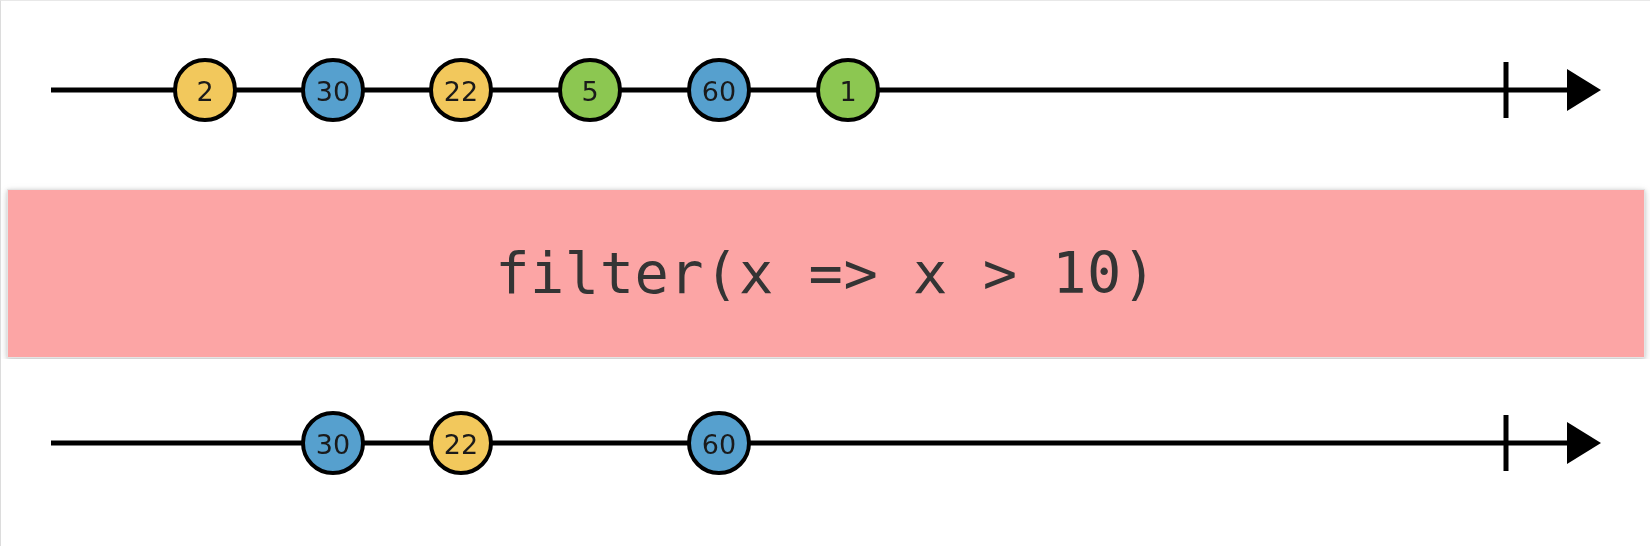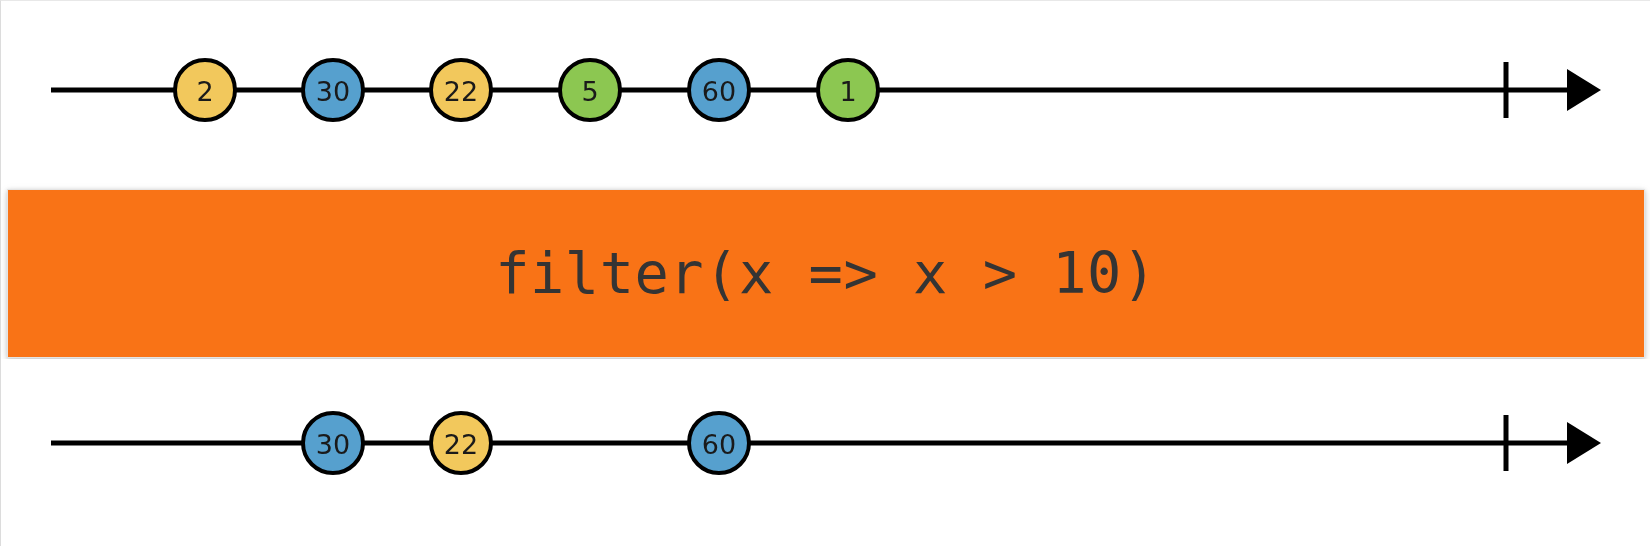--- a/index.html
+++ b/index.html
@@ -43,21 +43,21 @@
     display: block;
   }
 
   
   #operator-panel {
     position: absolute;
     left: 6px;
     top: 188px;
     width: 1638px;
     height: 169px;
-    background: #f97316;
+    background: #fca5a5;
     border: 1px solid #e4e4e4;
     box-shadow: 0 1px 4px rgba(0,0,0,0.18), 0 3px 10px rgba(0,0,0,0.10);
     box-sizing: border-box;
     display: flex;
     align-items: center;
     justify-content: center;
   }
 
   #operator-label {
     font-family: "DejaVu Sans Mono", "Liberation Mono", monospace;

